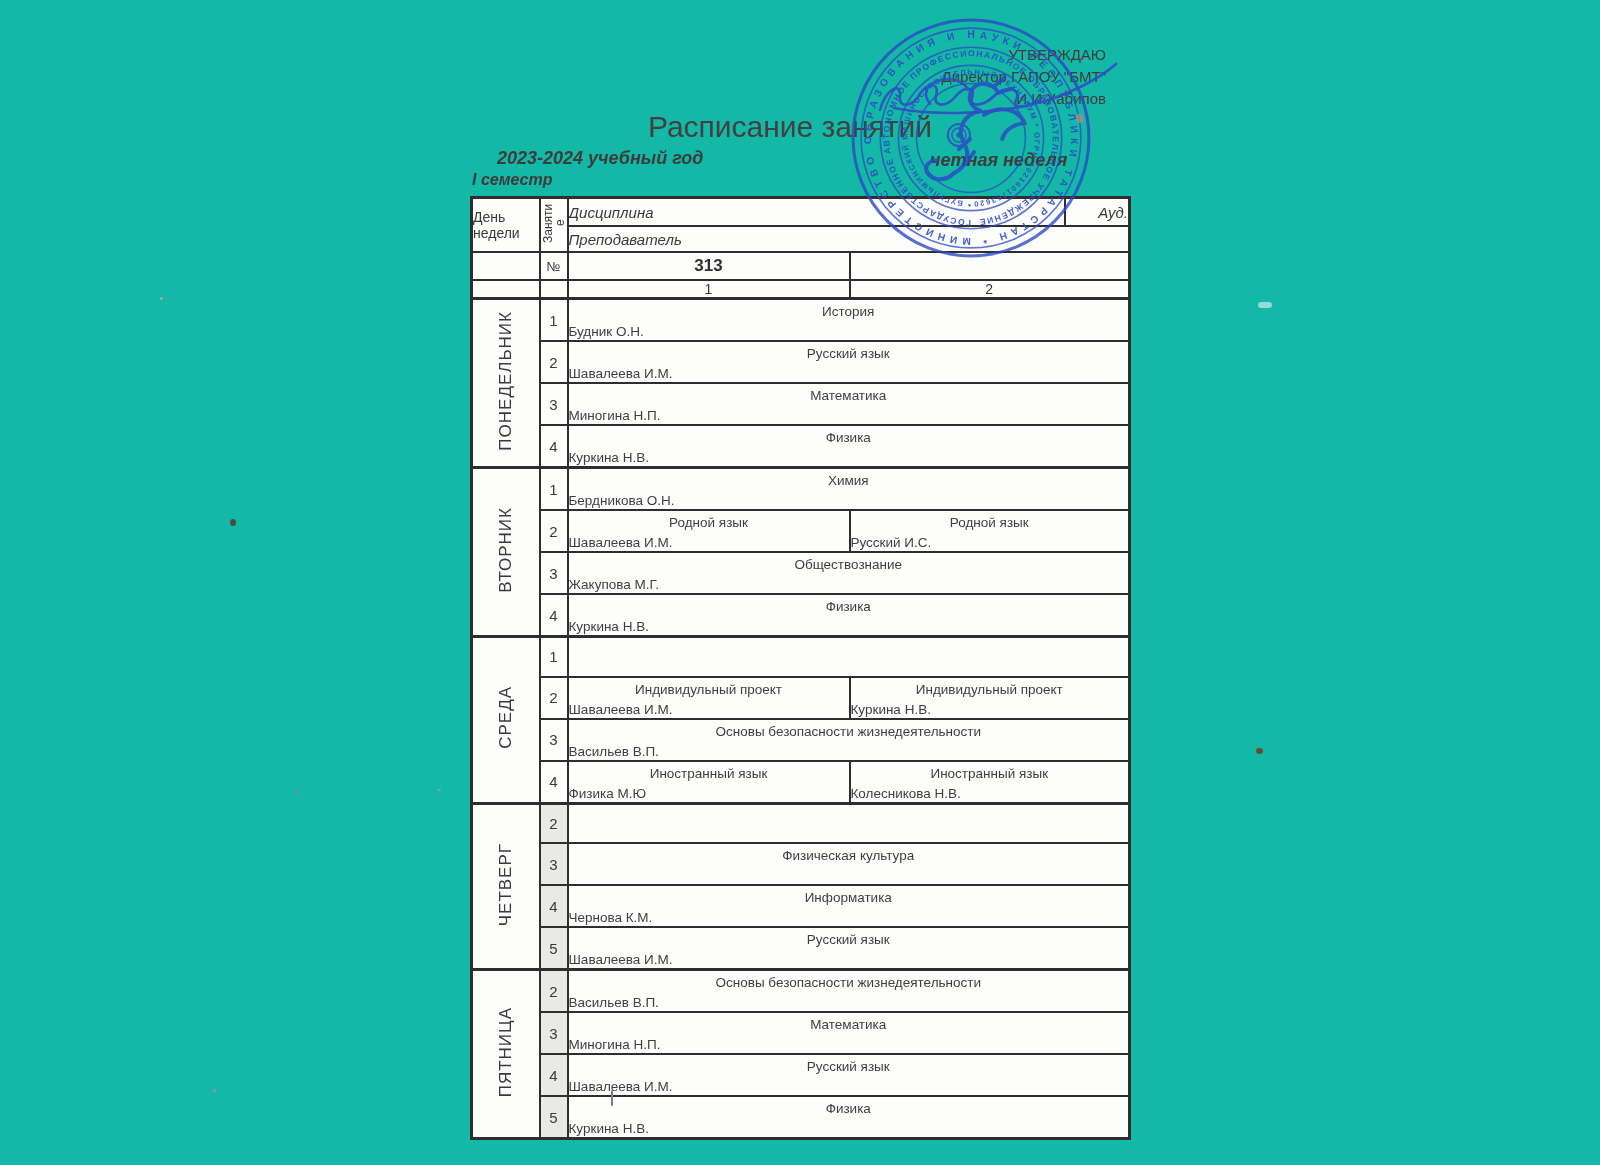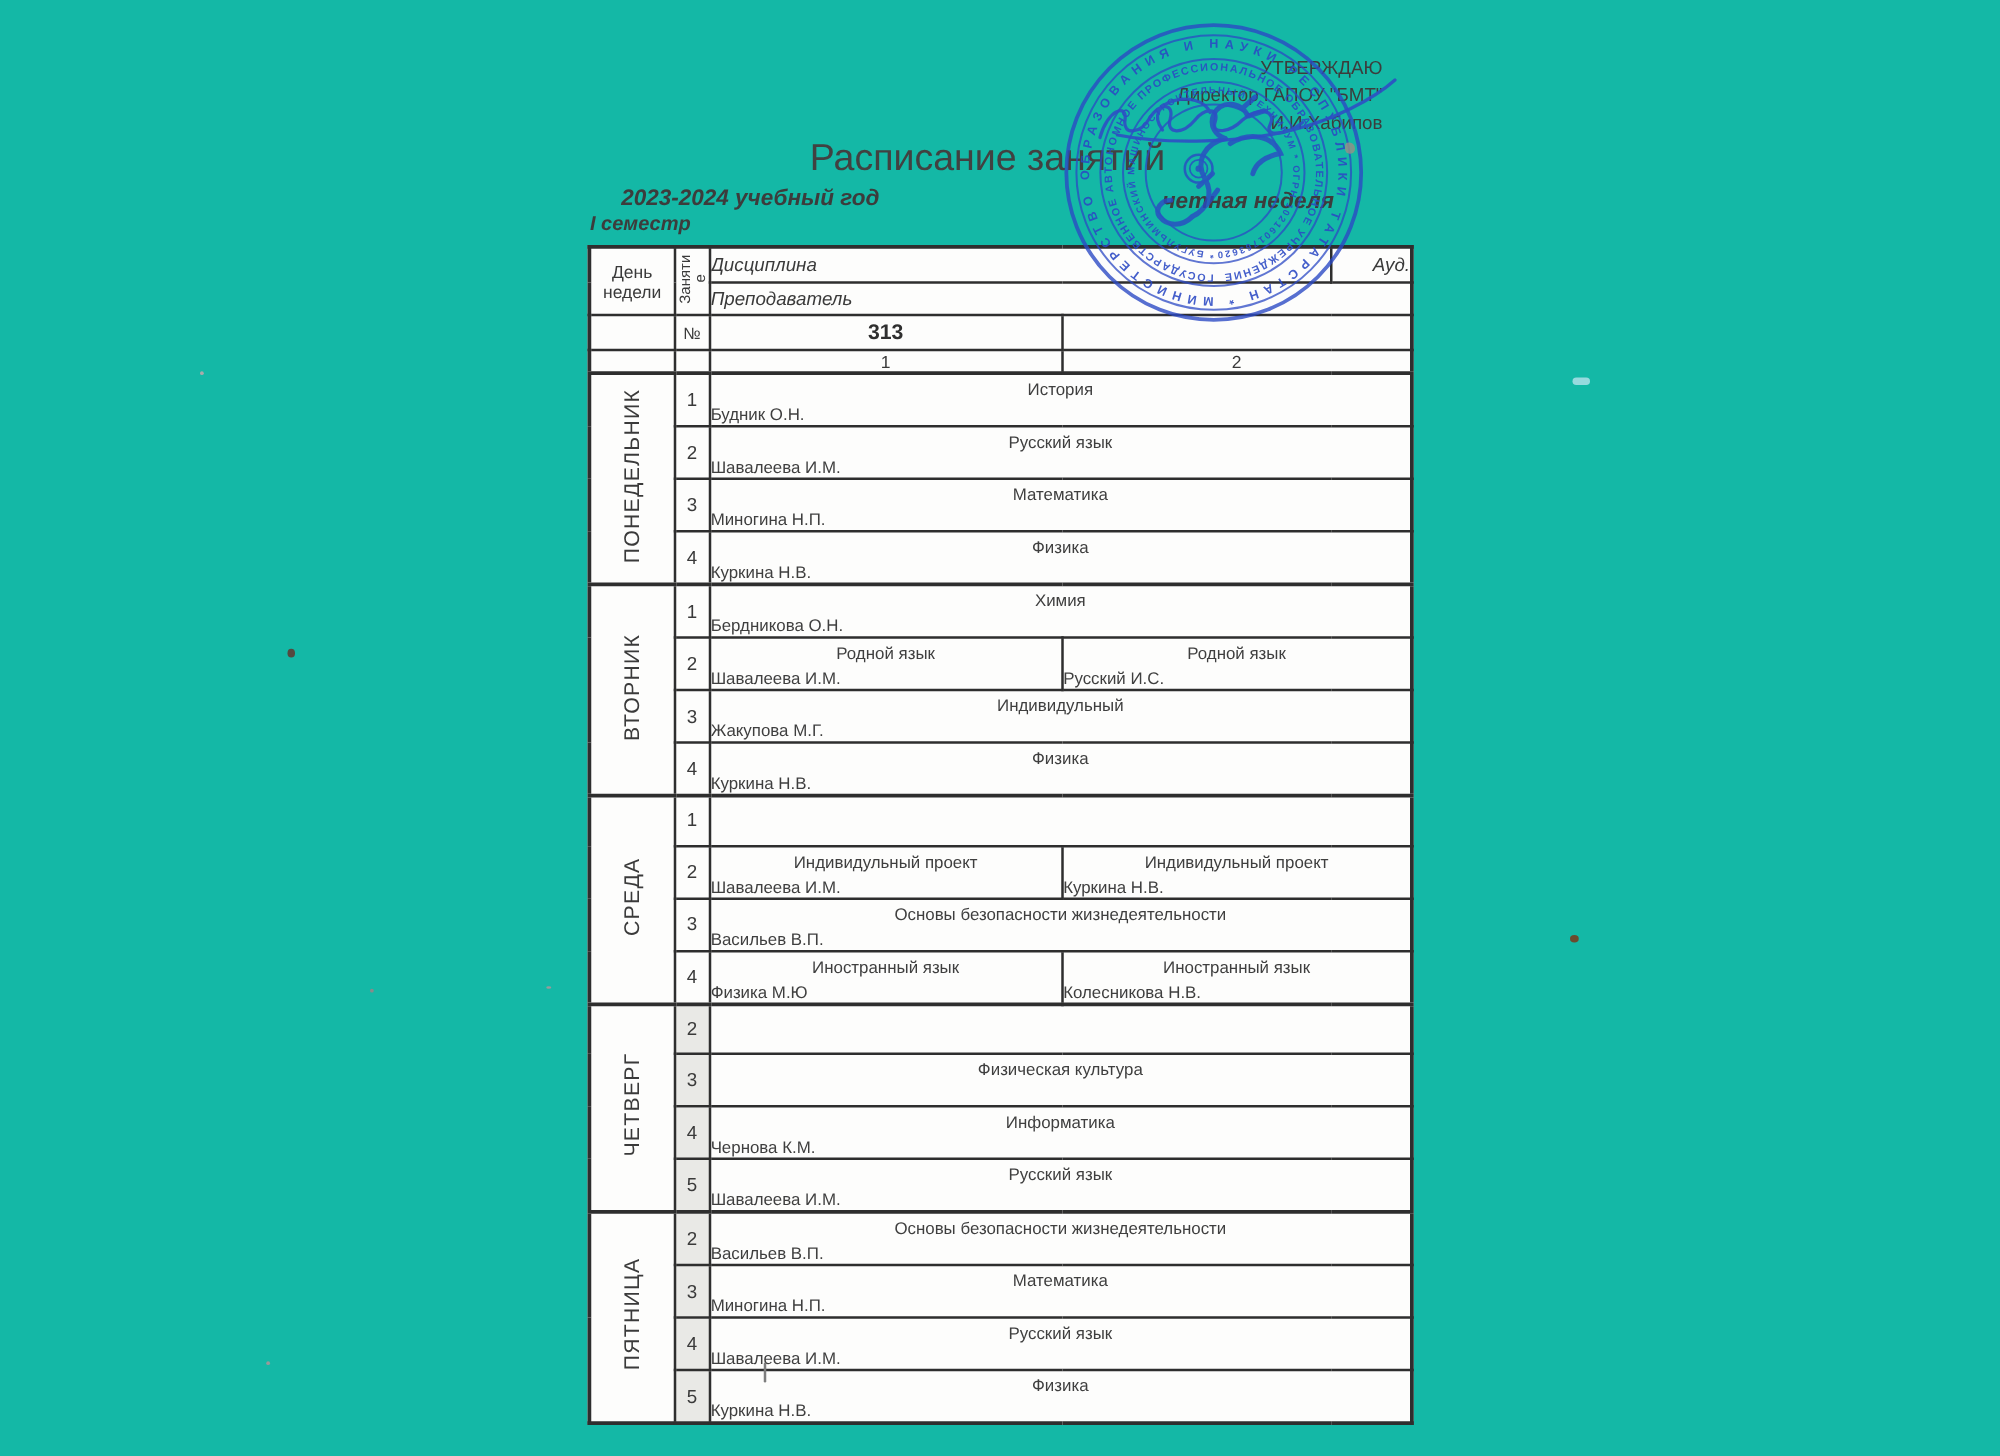--- a/index.html
+++ b/index.html
@@ -21,21 +21,21 @@
     position:absolute;left:470px;top:196px;border-collapse:collapse;table-layout:fixed;
     width:658px;border:3px solid #2e2e2e;background:#fdfdfc;
   }
   table.sched td{border:2px solid #2e2e2e;padding:0;vertical-align:middle;overflow:hidden;}
   col.c-day{width:68px}col.c-num{width:28px}col.c-s1{width:282px}col.c-s2{width:215px}col.c-aud{width:65px}
 
   tr.hr1 td{height:26px}
   tr.hr2 td{height:24px}
   tr.hr3 td{height:26px}
   tr.hr4 td{height:16px}
-  .day-hd{font-size:14px;line-height:16px;text-align:center;color:#3a3a3a;}
+  .day-hd{font-size:14px;line-height:16px;text-align:left;color:#3a3a3a;}
   .les-rot{display:inline-block;writing-mode:vertical-rl;transform:rotate(180deg);
     font-size:12px;line-height:12px;height:44px;word-break:break-all;color:#3a3a3a;}
   .les-hd{text-align:center;}
   .disc-hd,.teach-hd{font-style:italic;font-size:15px;text-align:left;padding-left:7px;color:#3a3a3a;}
   .aud-hd{font-style:italic;font-size:15px;text-align:right;padding-right:7px;color:#3a3a3a;}
   .no-hd{font-size:13px;text-align:center;color:#3a3a3a;}
   .group-no{font-size:17px;font-weight:bold;text-align:center;color:#2f2f2f;}
   .subgrp{font-size:14px;text-align:center;line-height:14px;color:#3a3a3a;}
 
   tbody tr{height:40px;}
@@ -152,21 +152,21 @@
             <div class="tchr">Шавалеева И.М.</div>
           </td>
           <td class="lesson-cell" colspan="2">
             <div class="subj">Родной язык</div>
             <div class="tchr">Русский И.С.</div>
           </td>
         </tr>
         <tr>
           <td class="num-cell">3</td>
           <td class="lesson-cell" colspan="3">
-            <div class="subj">Индивидульный</div>
+            <div class="subj">Обществознание</div>
             <div class="tchr">Жакупова М.Г.</div>
           </td>
         </tr>
         <tr>
           <td class="num-cell">4</td>
           <td class="lesson-cell" colspan="3">
             <div class="subj">Физика</div>
             <div class="tchr">Куркина Н.В.</div>
           </td>
         </tr>

